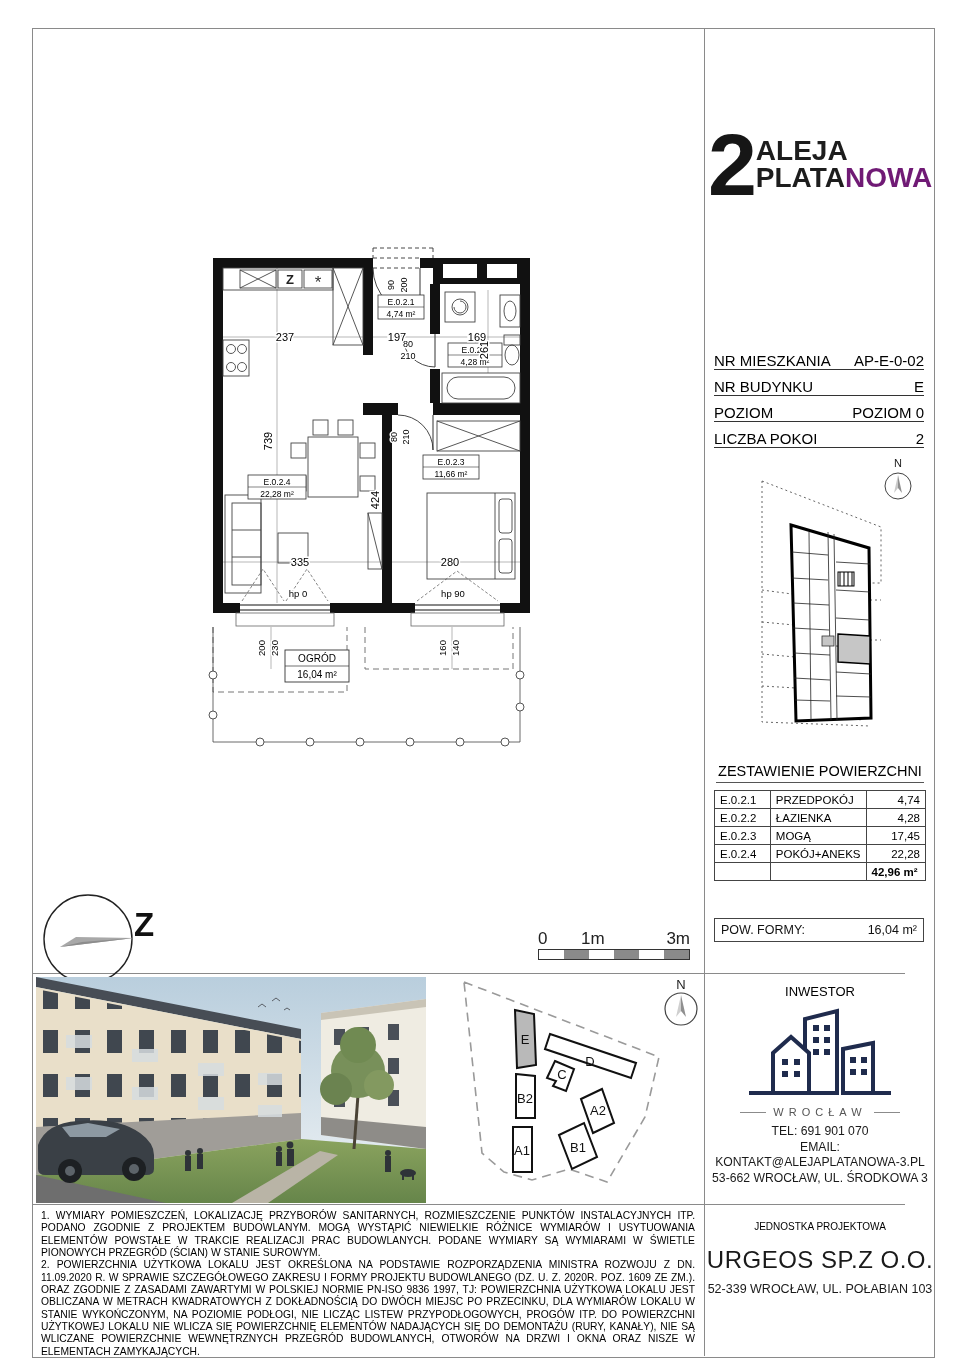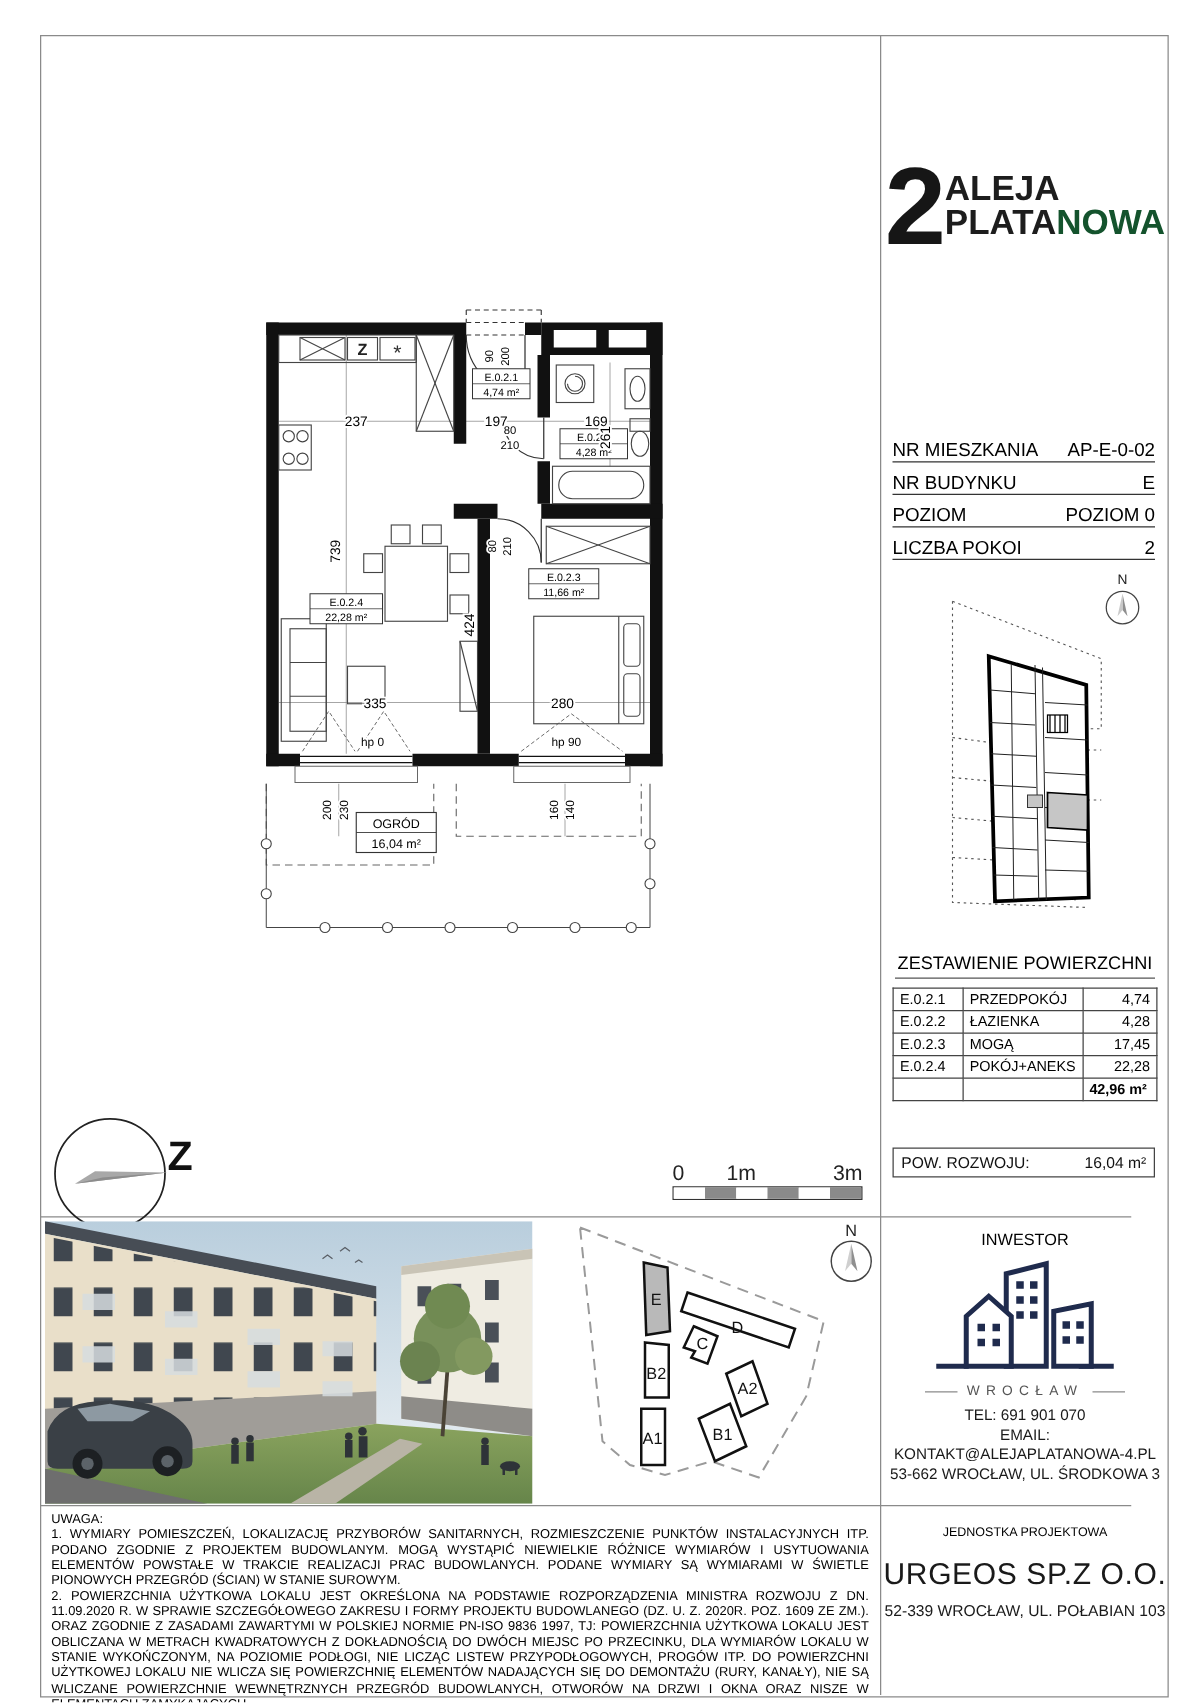--- a/index.html
+++ b/index.html
@@ -7,21 +7,21 @@
         font-family:"Liberation Sans",sans-serif;color:#111;}
   .abs{position:absolute;}
   .line{background:#8a8a8a;}
   
   .logo-wrap{left:712px;top:105px;width:216px;height:120px;display:flex;align-items:center;justify-content:center;}
   .logo-rule{width:1px;height:105px;background:#999;}
   .logo-two{font-size:88px;font-weight:600;line-height:0.85;color:#161616;margin:0 3px 0 2px;letter-spacing:-4px;}
   .logo-words{display:flex;flex-direction:column;justify-content:space-between;line-height:0.95;margin-right:2px;}
   .logo-w1{font-size:28px;font-weight:800;color:#1d1d1d;letter-spacing:0px;}
   .logo-w2{font-size:28px;font-weight:800;color:#1d1d1d;}
-  .logo-w2 .green{color:#14532d;}
+  .logo-w2 .green{color:#701a75;}
   
   .info-tab{left:714px;top:344px;width:210px;font-size:15px;color:#000;}
   .info-row{display:flex;justify-content:space-between;align-items:flex-end;height:25px;border-bottom:1px solid #333;}
   
   .areas-title{left:705px;top:763px;width:230px;text-align:center;font-size:14.5px;color:#000;}
   .areas-title .underline{display:block;margin:3px auto 0;width:208px;height:1px;background:#555;}
   .areas-table{left:714px;top:790px;width:212px;border-collapse:collapse;font-size:11.5px;color:#000;}
   .areas-table td{border:1px solid #444;height:17px;padding:0 5px;}
   .areas-table td.code{width:48px;}
   .areas-table td.val{width:56px;text-align:right;}
@@ -181,21 +181,21 @@
       <td class="val">22,28</td>
     </tr>
     <tr>
       <td></td>
       <td></td>
       <td class="total">42,96 m²</td>
     </tr>
   </tbody>
     </table>
   <div class="abs garden-box">
-    <span>POW. ROZWOJU:</span>
+    <span>POW. FORMY:</span>
     <span>16,04 m²</span>
   </div>
 
   <svg class="abs" style="left:150px;top:245px;" width="420" height="520" viewBox="0 0 420 520">
 
     <g stroke="#888" stroke-width="0.6">
       <line x1="73" y1="92" x2="370" y2="92"></line>
       <line x1="127" y1="23" x2="127" y2="358"></line>
       <line x1="338" y1="45" x2="338" y2="128"></line>
       <line x1="73" y1="317" x2="370" y2="317"></line>
@@ -570,31 +570,30 @@
       </g>
     </svg>
     <div class="inv-city">
       <span class="dash"></span>
       <span>WROCŁAW</span>
       <span class="dash"></span>
     </div>
     <div class="inv-contact">
       <div>TEL: 691 901 070</div>
       <div>EMAIL:</div>
-      <div>KONTAKT@ALEJAPLATANOWA-4.PL</div>
+      <div>KONTAKT@ALEJAPLATANOWA-3.PL</div>
       <div>53-662 WROCŁAW, UL. ŚRODKOWA 3</div>
     </div>
   </div>
 
   <div class="abs des">
     <div class="des-title">JEDNOSTKA PROJEKTOWA</div>
     <div class="des-name">URGEOS SP.Z O.O.</div>
     <div class="des-addr">52-339 WROCŁAW, UL. POŁABIAN 103</div>
   </div>
 
   <div class="abs notes">
-    <div>UWAGA:</div>
     <div>1. WYMIARY POMIESZCZEŃ, LOKALIZACJĘ PRZYBORÓW SANITARNYCH, ROZMIESZCZENIE PUNKTÓW INSTALACYJNYCH ITP. PODANO ZGODNIE Z PROJEKTEM BUDOWLANYM. MOGĄ WYSTĄPIĆ NIEWIELKIE RÓŻNICE WYMIARÓW I USYTUOWANIA ELEMENTÓW POWSTAŁE W TRAKCIE REALIZACJI PRAC BUDOWLANYCH. PODANE WYMIARY SĄ WYMIARAMI W ŚWIETLE PIONOWYCH PRZEGRÓD (ŚCIAN) W STANIE SUROWYM.</div>
     <div>2. POWIERZCHNIA UŻYTKOWA LOKALU JEST OKREŚLONA NA PODSTAWIE ROZPORZĄDZENIA MINISTRA ROZWOJU Z DN. 11.09.2020 R. W SPRAWIE SZCZEGÓŁOWEGO ZAKRESU I FORMY PROJEKTU BUDOWLANEGO (DZ. U. Z. 2020R. POZ. 1609 ZE ZM.). ORAZ ZGODNIE Z ZASADAMI ZAWARTYMI W POLSKIEJ NORMIE PN-ISO 9836 1997, TJ: POWIERZCHNIA UŻYTKOWA LOKALU JEST OBLICZANA W METRACH KWADRATOWYCH Z DOKŁADNOŚCIĄ DO DWÓCH MIEJSC PO PRZECINKU, DLA WYMIARÓW LOKALU W STANIE WYKOŃCZONYM, NA POZIOMIE PODŁOGI, NIE LICZĄC LISTEW PRZYPODŁOGOWYCH, PROGÓW ITP. DO POWIERZCHNI UŻYTKOWEJ LOKALU NIE WLICZA SIĘ POWIERZCHNIĘ ELEMENTÓW NADAJĄCYCH SIĘ DO DEMONTAŻU (RURY, KANAŁY), NIE SĄ WLICZANE POWIERZCHNIE WEWNĘTRZNYCH PRZEGRÓD BUDOWLANYCH, OTWORÓW NA DRZWI I OKNA ORAZ NISZE W ELEMENTACH ZAMYKAJĄCYCH.</div>
 
   </div>
 
 </div>
 
 </body></html>

